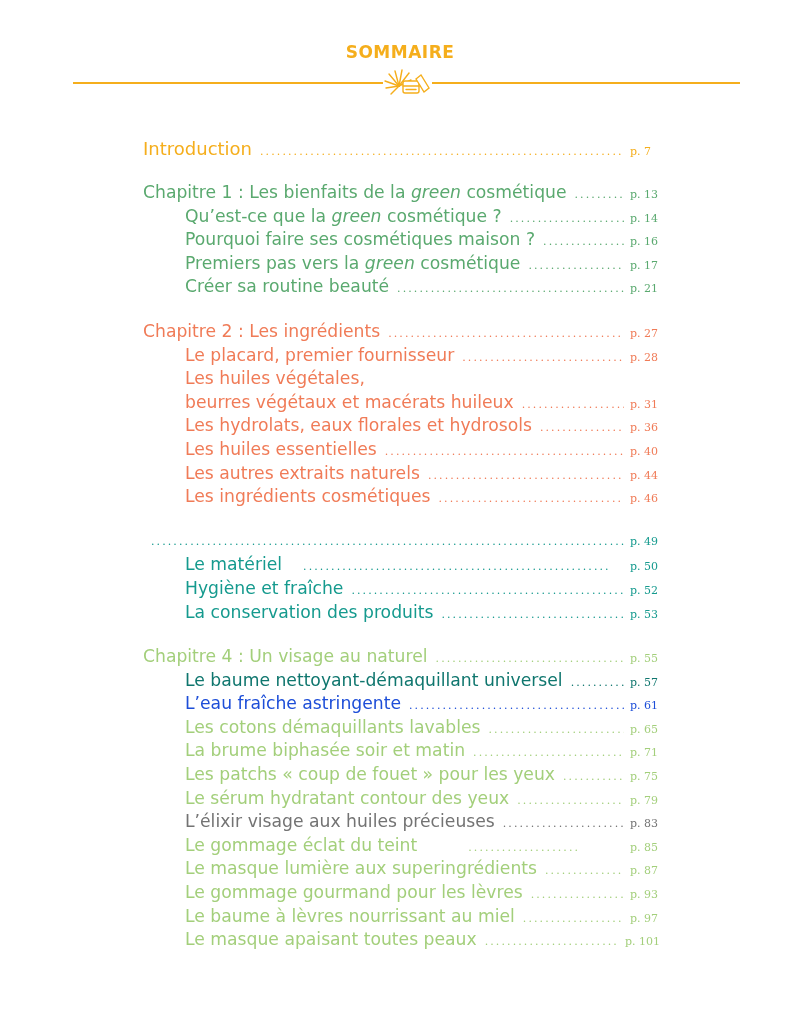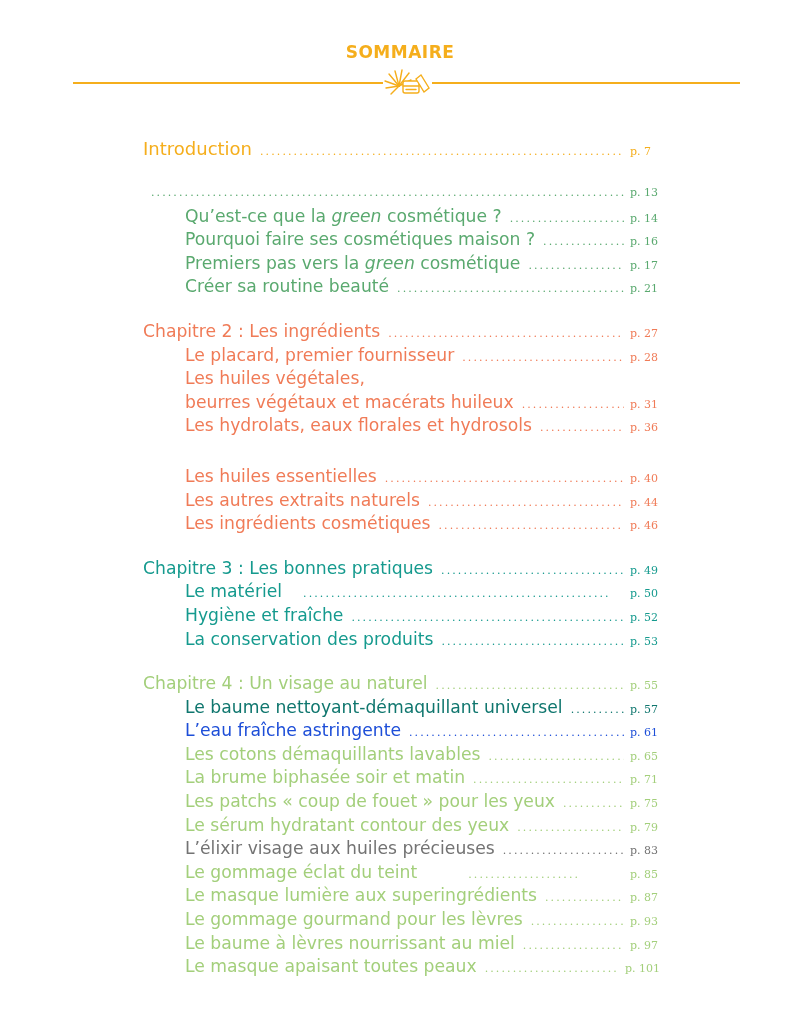--- a/index.html
+++ b/index.html
@@ -51,20 +51,21 @@
 
   <div class="row intro" style="color:#f5ae1c;">
     <span class="lbl">Introduction</span>
     <span class="dots"></span>
     <span class="pg">p. 7</span>
   </div>
 
   <div class="gap" style="height:19px;"></div>
 
   <div class="row chap" style="color:#5aa96f;">
+    <span class="lbl"><span>Chapitre 1 : Les bienfaits de la </span><em>green</em><span> cosmétique</span></span>
     <span class="dots"></span>
     <span class="pg">p. 13</span>
   </div>
   <div class="row sub" style="color:#5aa96f;">
     <span class="lbl"><span>Qu’est-ce que la </span><em>green</em><span> cosmétique ?</span></span>
     <span class="dots"></span>
     <span class="pg">p. 14</span>
   </div>
   <div class="row sub" style="color:#5aa96f;">
     <span class="lbl"><span>Pourquoi faire ses cosmétiques maison ?</span></span>
@@ -101,40 +102,39 @@
   <div class="row sub" style="color:#f07b57;">
     <span class="lbl">beurres végétaux et macérats huileux</span>
     <span class="dots"></span>
     <span class="pg">p. 31</span>
   </div>
   <div class="row sub" style="color:#f07b57;">
     <span class="lbl">Les hydrolats, eaux florales et hydrosols</span>
     <span class="dots"></span>
     <span class="pg">p. 36</span>
   </div>
-  <div class="row sub" style="color:#f07b57;margin-top:27px;">
+  <div class="row sub" style="color:#f07b57;">
     <span class="lbl">Les huiles essentielles</span>
     <span class="dots"></span>
     <span class="pg">p. 40</span>
   </div>
   <div class="row sub" style="color:#f07b57;">
     <span class="lbl">Les autres extraits naturels</span>
     <span class="dots"></span>
     <span class="pg">p. 44</span>
   </div>
   <div class="row sub" style="color:#f07b57;">
     <span class="lbl">Les ingrédients cosmétiques</span>
     <span class="dots"></span>
     <span class="pg">p. 46</span>
   </div>
 
   <div class="gap"></div>
 
   <div class="row chap" style="color:#159a8e;">
-    <span class="lbl">Chapitre 3 : Les bonnes pratiques</span>
     <span class="dots"></span>
     <span class="pg">p. 49</span>
   </div>
   <div class="row sub" style="color:#159a8e;gap:13px;">
     <span class="lbl">Le matériel</span>
     <span class="dots"></span>
     <span class="pg">p. 50</span>
   </div>
   <div class="row sub" style="color:#159a8e;">
     <span class="lbl">Hygiène et fraîche</span>

